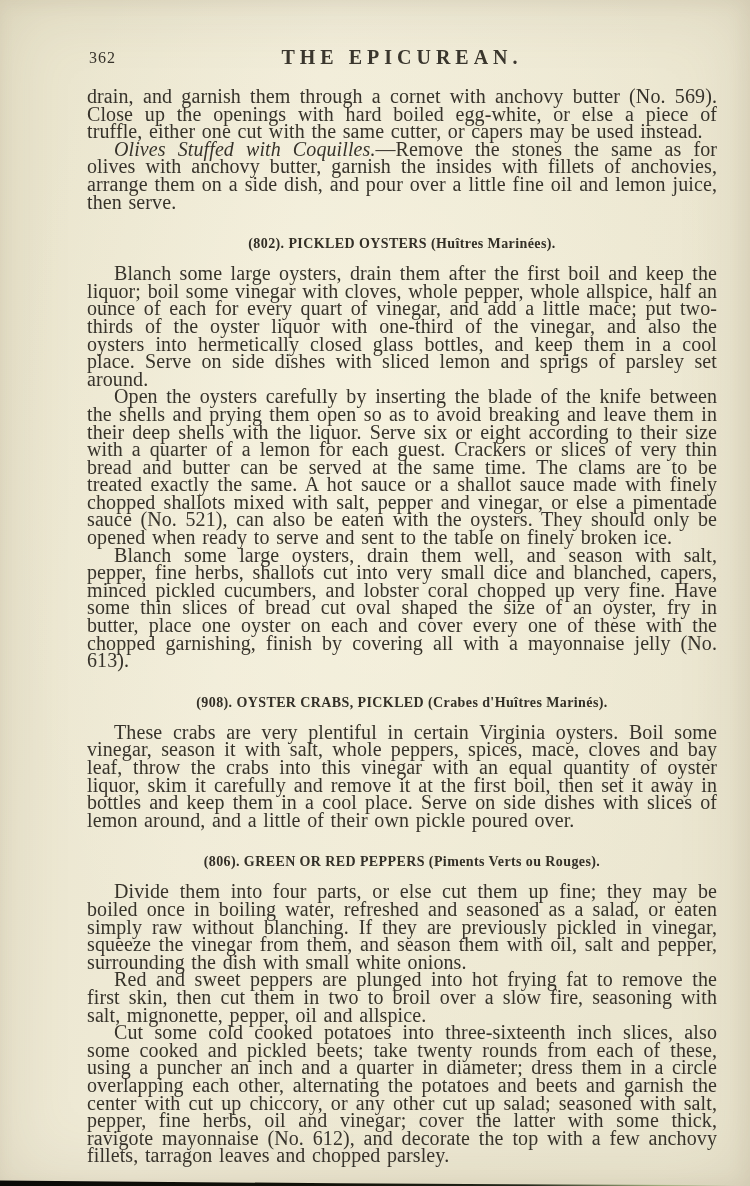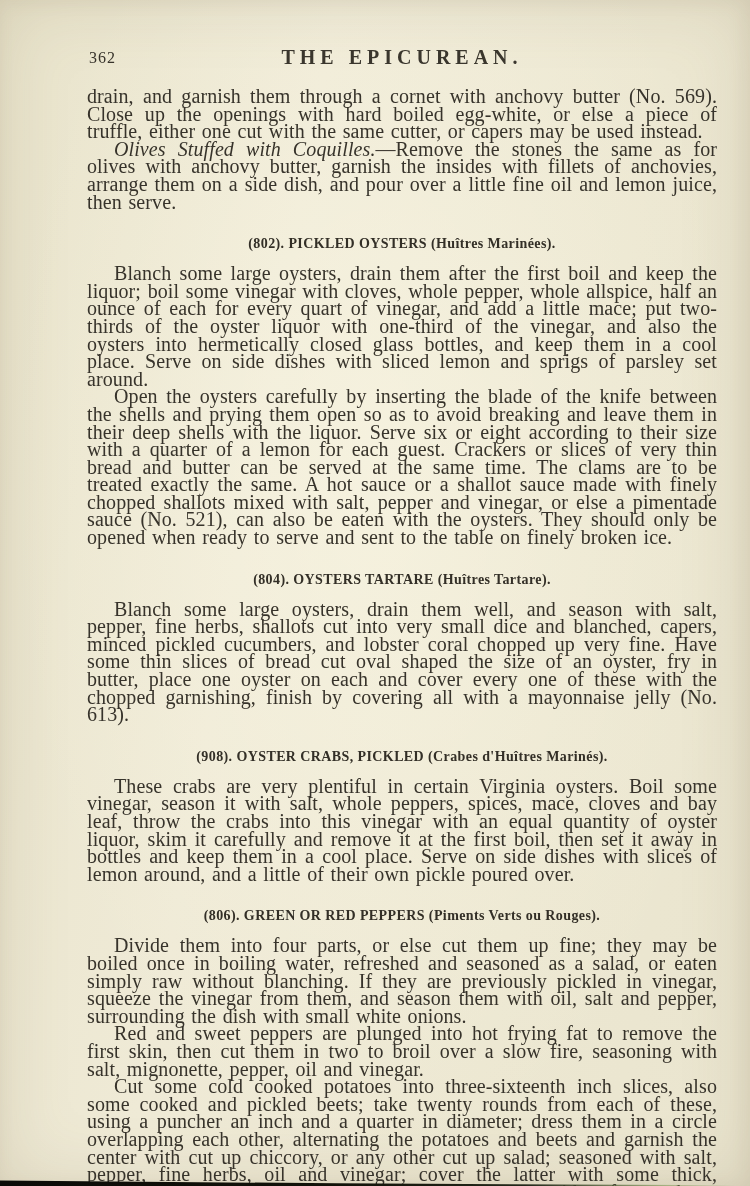--- a/index.html
+++ b/index.html
@@ -101,33 +101,32 @@
     <section>
       <h3 class="recipe-heading">(802). PICKLED OYSTERS (Huîtres Marinées).</h3>
       <p class="body-par indent">Blanch some large oysters, drain them after the first boil and keep the liquor; boil some vinegar with cloves, whole pepper, whole allspice, half an ounce of each for every quart of vinegar, and add a little mace; put two-thirds of the oyster liquor with one-third of the vinegar, and also the oysters into hermetically closed glass bottles, and keep them in a cool place. Serve on side dishes with sliced lemon and sprigs of parsley set around.</p>
     </section>
 
     <section>
       <p class="body-par indent">Open the oysters carefully by inserting the blade of the knife between the shells and prying them open so as to avoid breaking and leave them in their deep shells with the liquor. Serve six or eight according to their size with a quarter of a lemon for each guest. Crackers or slices of very thin bread and butter can be served at the same time. The clams are to be treated exactly the same. A hot sauce or a shallot sauce made with finely chopped shallots mixed with salt, pepper and vinegar, or else a pimentade sauce (No. 521), can also be eaten with the oysters. They should only be opened when ready to serve and sent to the table on finely broken ice.</p>
     </section>
 
     <section>
-      <h3 class="recipe-heading">(804). OYSTERS TARTARE (Huîtres Tartare).</h3>
       <p class="body-par indent">Blanch some large oysters, drain them well, and season with salt, pepper, fine herbs, shallots cut into very small dice and blanched, capers, minced pickled cucumbers, and lobster coral chopped up very fine. Have some thin slices of bread cut oval shaped the size of an oyster, fry in butter, place one oyster on each and cover every one of these with the chopped garnishing, finish by covering all with a mayonnaise jelly (No. 613).</p>
     </section>
 
     <section>
       <h3 class="recipe-heading">(908). OYSTER CRABS, PICKLED (Crabes d'Huîtres Marinés).</h3>
       <p class="body-par indent">These crabs are very plentiful in certain Virginia oysters. Boil some vinegar, season it with salt, whole peppers, spices, mace, cloves and bay leaf, throw the crabs into this vinegar with an equal quantity of oyster liquor, skim it carefully and remove it at the first boil, then set it away in bottles and keep them in a cool place. Serve on side dishes with slices of lemon around, and a little of their own pickle poured over.</p>
     </section>
 
     <section>
       <h3 class="recipe-heading">(806). GREEN OR RED PEPPERS (Piments Verts ou Rouges).</h3>
       <p class="body-par indent">Divide them into four parts, or else cut them up fine; they may be boiled once in boiling water, refreshed and seasoned as a salad, or eaten simply raw without blanching. If they are previously pickled in vinegar, squeeze the vinegar from them, and season them with oil, salt and pepper, surrounding the dish with small white onions.</p>
-      <p class="body-par indent par-gap">Red and sweet peppers are plunged into hot frying fat to remove the first skin, then cut them in two to broil over a slow fire, seasoning with salt, mignonette, pepper, oil and vinegar.</p>
+      <p class="body-par indent par-gap">Red and sweet peppers are plunged into hot frying fat to remove the first skin, then cut them in two to broil over a slow fire, seasoning with salt, mignonette, pepper, oil and allspice.</p>
     </section>
 
     <section>
       <p class="body-par indent">Cut some cold cooked potatoes into three-sixteenth inch slices, also some cooked and pickled beets; take twenty rounds from each of these, using a puncher an inch and a quarter in diameter; dress them in a circle overlapping each other, alternating the potatoes and beets and garnish the center with cut up chiccory, or any other cut up salad; seasoned with salt, pepper, fine herbs, oil and vinegar; cover the latter with some thick, ravigote mayonnaise (No. 612), and decorate the top with a few anchovy fillets, tarragon leaves and chopped parsley.</p>
     </section>
 
   </div>
 
   <div class="scan-edge-bottom"></div>
 </div>

